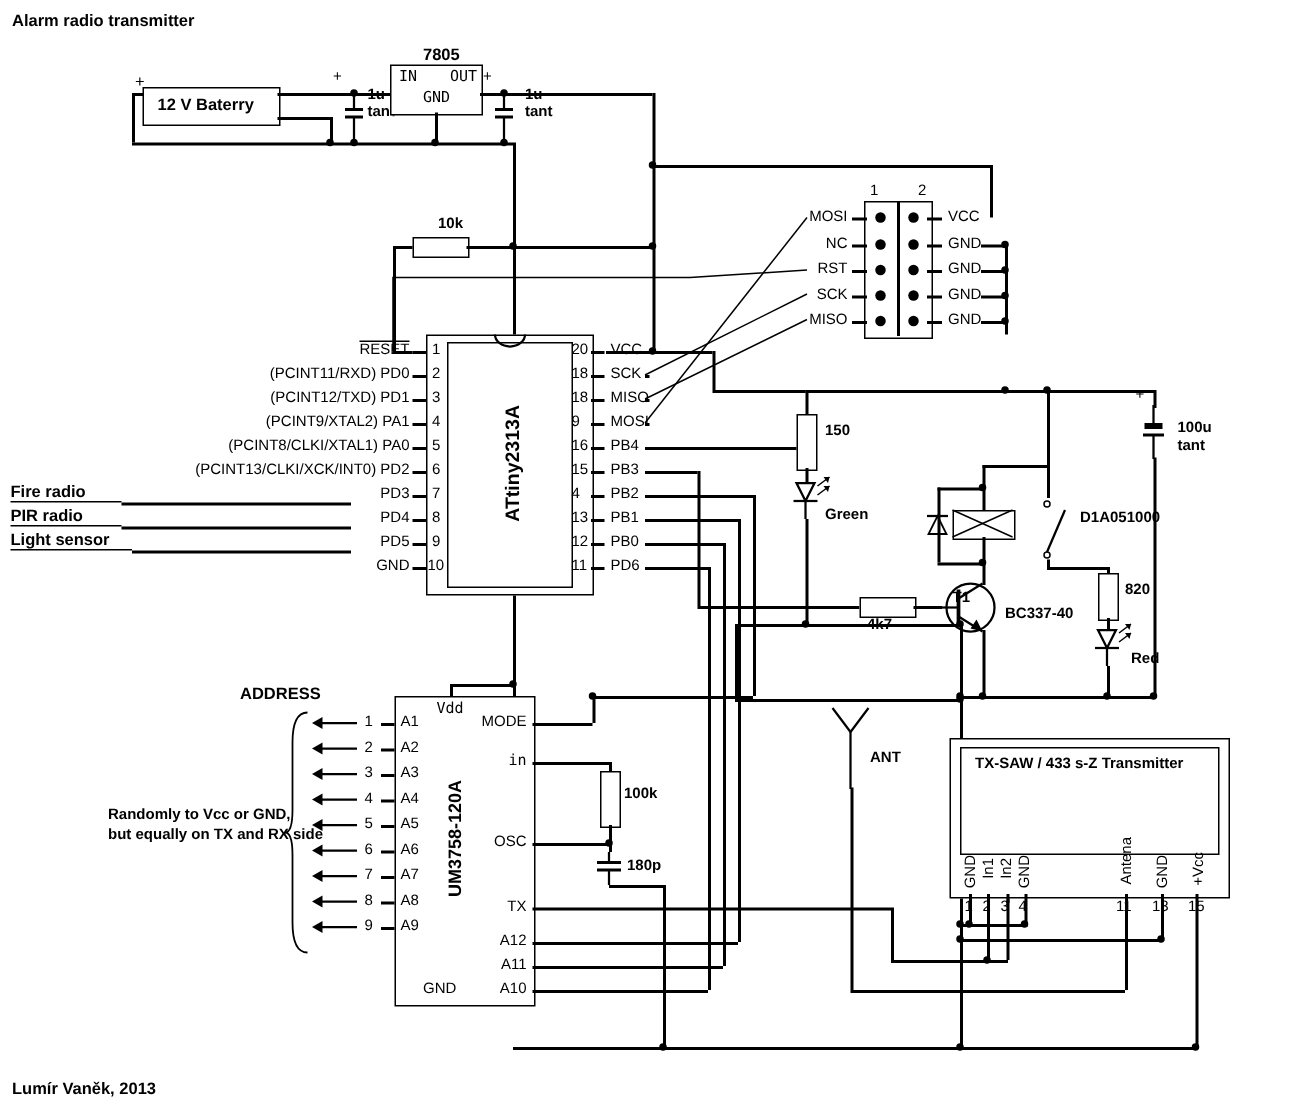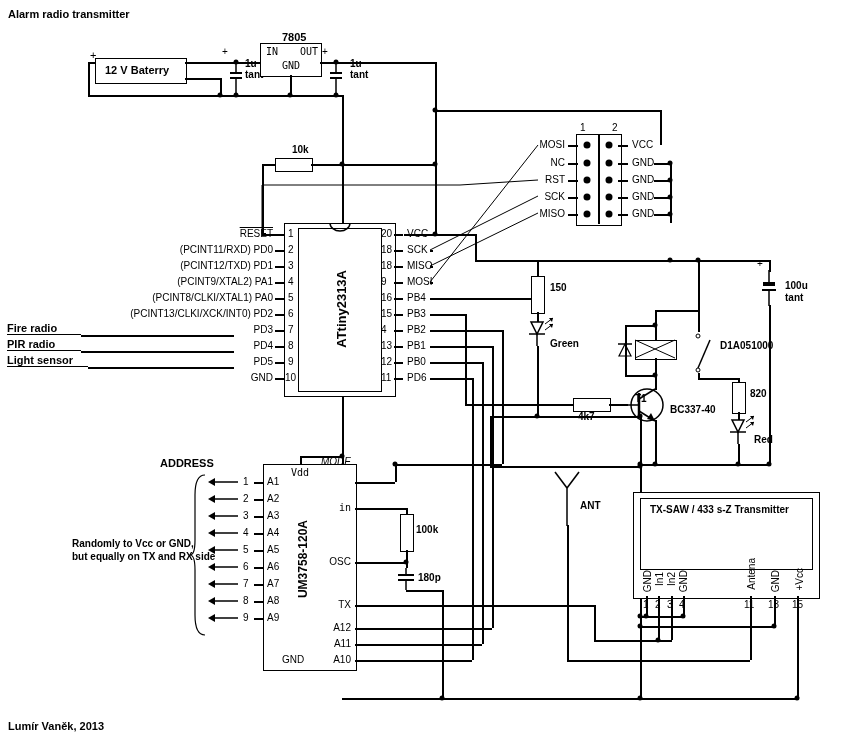--- a/index.html
+++ b/index.html
@@ -441,21 +441,21 @@
 
 <div class="hline" style="left:254px; top:618px; width:9px;"></div>
 <div class="pin-lbl" style="left:267px; top:612px;">A9</div>
 <div class="pin-num" style="left:243px; top:612px;">9</div>
 <svg style="left:208px; top:612px;" width="34" height="12">
     <line x1="4" y1="6" x2="30" y2="6" stroke="#000" stroke-width="1.5"></line>
     <polygon points="0,6 7,2 7,10" fill="#000"></polygon>
   </svg>
 
 <div class="hline" style="left:355px; top:482px; width:9px;"></div>
-<div class="pin-lbl" style="right:508px; top:456px;font-style:italic;">MODE</div>
+<div class="pin-lbl" style="right:508px; top:476px;">MODE</div>
 <div class="vline" style="left:395px; top:464px; height:18px;"></div>
 <div class="hline" style="left:364px; top:482px; width:31px;"></div>
 <div class="dot" style="left:395px; top:464px;"></div>
 
 <div class="hline" style="left:355px; top:508px; width:9px;"></div>
 <div class="pin-lbl" style="right:508px; top:502px; font-family:monospace;">in</div>
 <div class="box" style="left:400px; top:514px; width:12px; height:36px;"></div>
 <div class="abs bold small" style="left:416px; top:524px;">100k</div>
 <div class="hline" style="left:364px; top:508px; width:42px;"></div>
 <div class="vline" style="left:406px; top:508px; height:6px;"></div>

